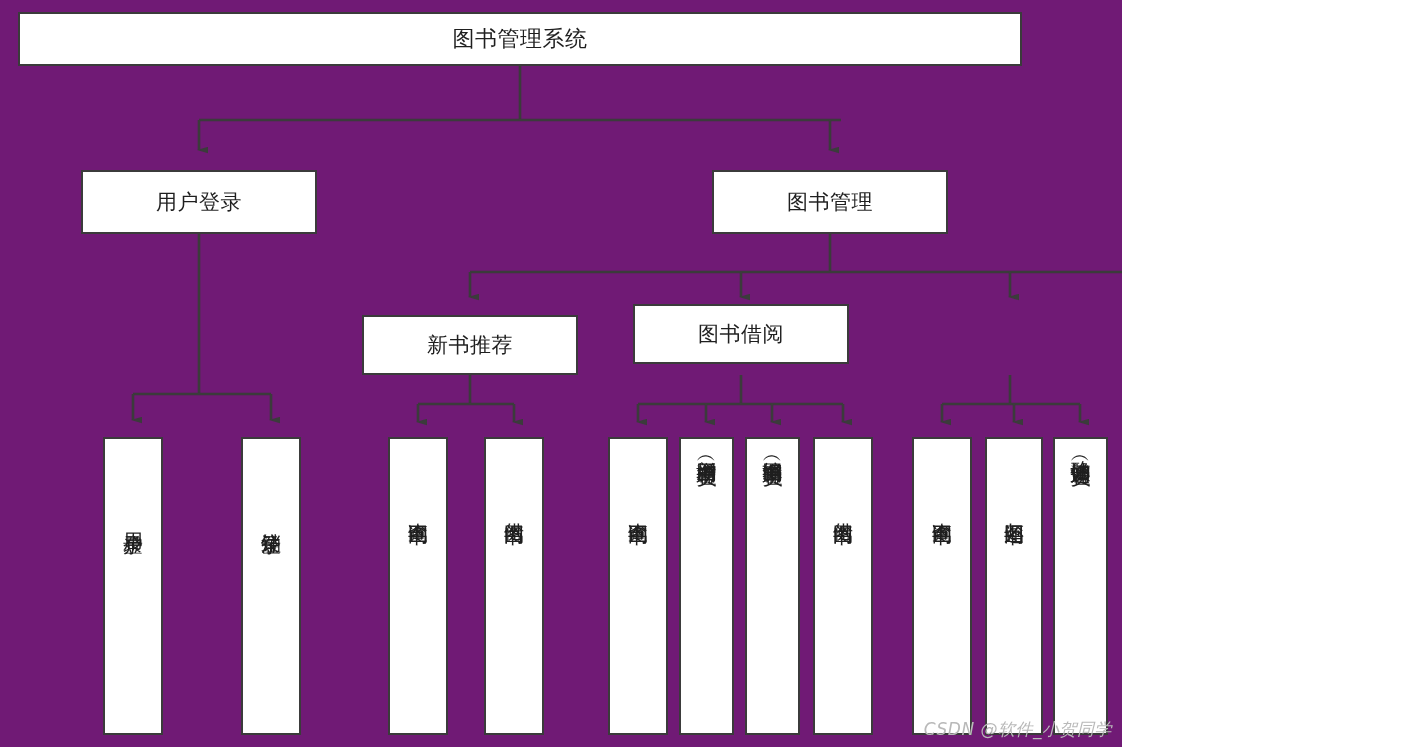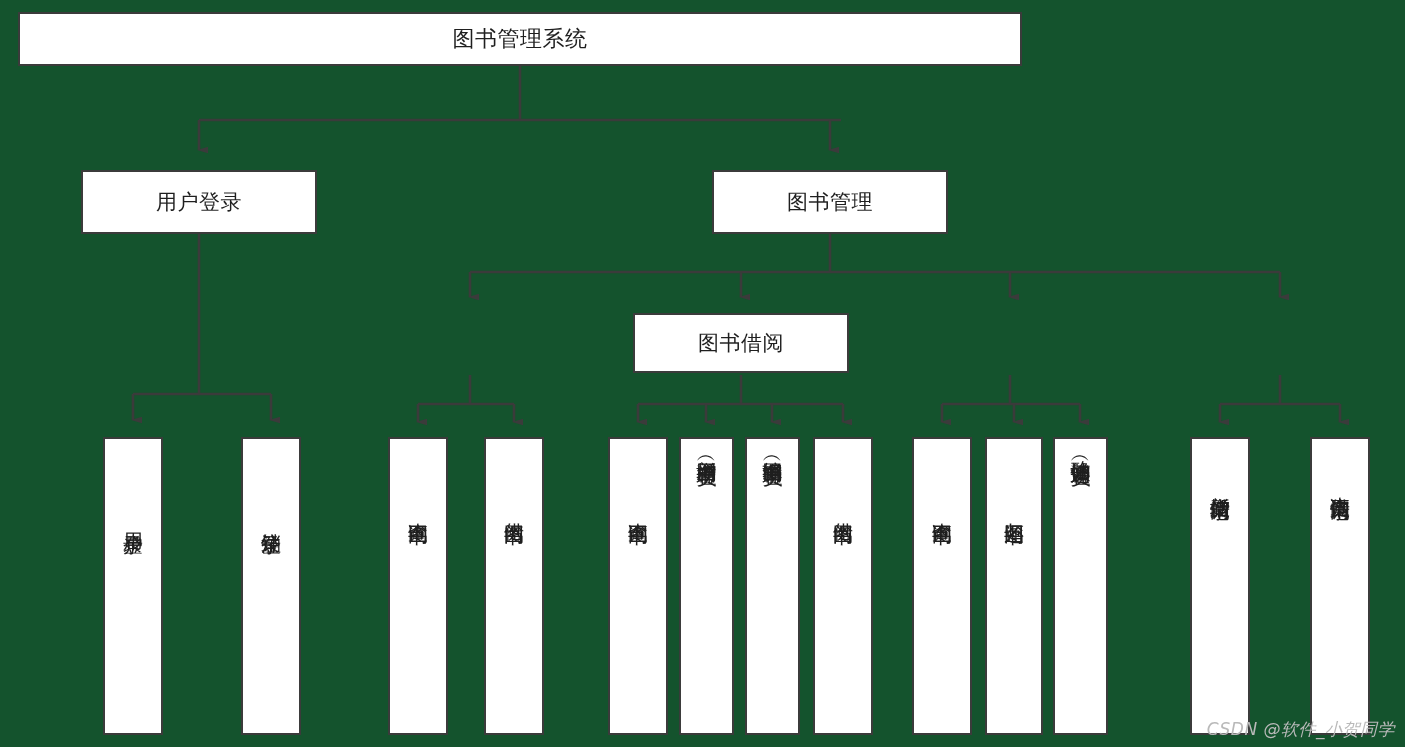--- a/index.html
+++ b/index.html
@@ -5,23 +5,23 @@
   html, body {
     margin: 0;
     padding: 0;
     background: #ffffff;
   }
   body {
     font-family: "DejaVu Sans", "Liberation Sans", sans-serif;
   }
   #canvas {
     position: relative;
-    width: 1405px;
+    width: 1122px;
     height: 747px;
-    background: #14532d;
+    background: #701a75;
     overflow: hidden;
   }
   #edges {
     position: absolute;
     left: 0;
     top: 0;
     width: 1405px;
     height: 747px;
   }
   .node {
@@ -135,21 +135,24 @@
     <span class="lbl">图书管理系统</span>
   </div>
 
   <div class="node h" style="left:81px; top:170px; width:236px; height:64px;">
     <span class="lbl">用户登录</span>
   </div>
   <div class="node h" style="left:712px; top:170px; width:236px; height:64px;">
     <span class="lbl">图书管理</span>
   </div>
 
-  <div class="node h" style="left:633px; top:313px; width:216px; height:60px;align-items:center;">
+  <div class="node h" style="left:362px; top:315px; width:216px; height:60px;">
+    <span class="lbl">新书推荐</span>
+  </div>
+  <div class="node h" style="left:633px; top:304px; width:216px; height:60px;align-items:center;">
     <span class="lbl">图书借阅</span>
   </div>
 
   <div class="node v" style="left:103px; top:437px; width:60px; height:298px; padding-top:78px;">
     <span class="lbl">用户登录</span>
   </div>
   <div class="node v" style="left:241px; top:437px; width:60px; height:298px; padding-top:78px;">
     <span class="lbl">注销登录</span>
   </div>
 

